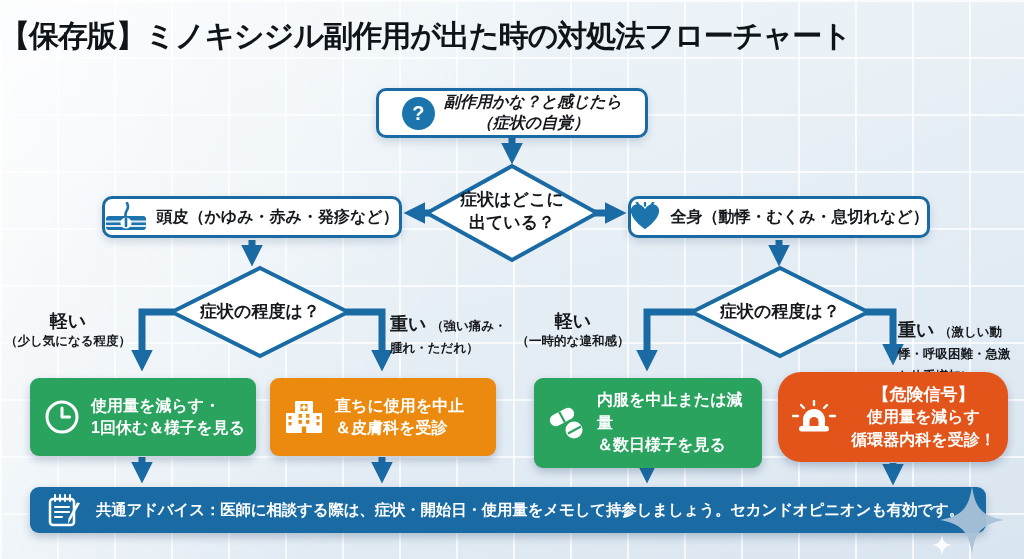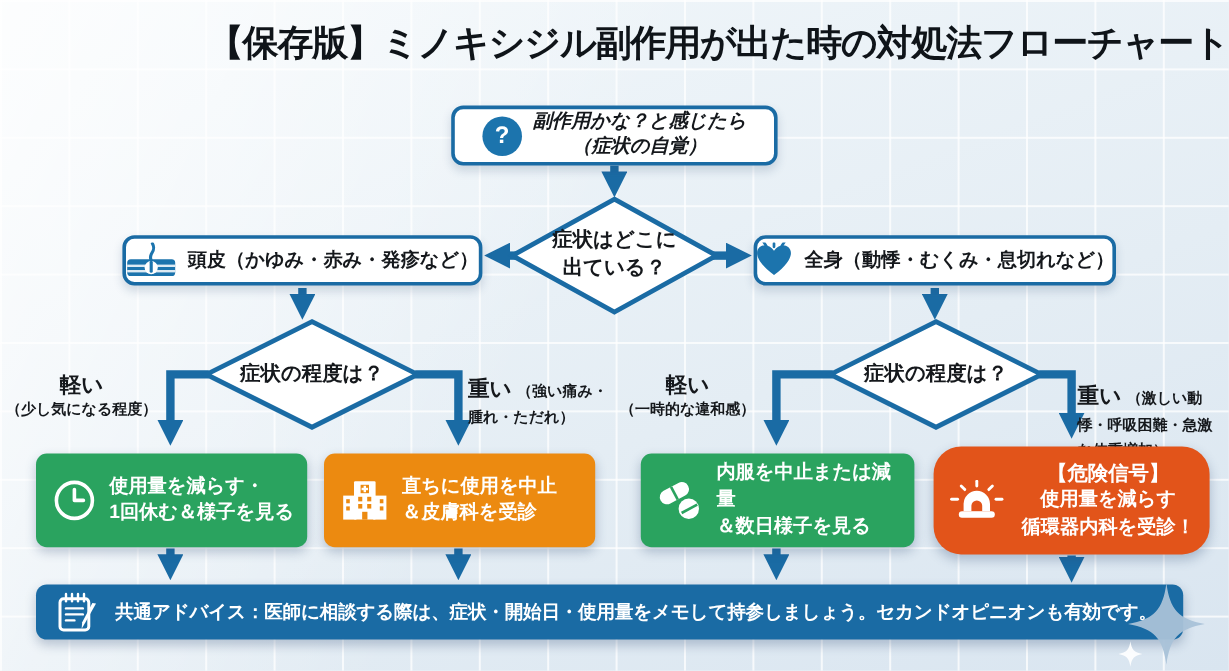--- a/index.html
+++ b/index.html
@@ -11,21 +11,21 @@
       linear-gradient(115deg, rgba(255,255,255,.8), rgba(255,255,255,0) 45%),
       linear-gradient(to right, rgba(255,255,255,.75) 2px, transparent 2px),
       linear-gradient(to bottom, rgba(255,255,255,.75) 2px, transparent 2px),
       linear-gradient(160deg,#f3f8fb 0%, #e4edf4 60%, #d9e5f0 100%);
     background-size:auto,57px 57px,57px 57px,auto;
   }
   .abs{position:absolute;}
   #connectors{position:absolute;left:0;top:0;z-index:1;}
   .layer{z-index:2;}
   #title{
-    left:0;right:0;top:16px;text-align:right;
+    left:0;right:0;top:16px;text-align:left;
     font-size:30px;font-weight:900;color:#0f1419;letter-spacing:-1px;
   }
   .node{
     background:#fff;border:3px solid var(--blue,#1a6ba4);border-radius:10px;
     display:flex;align-items:center;justify-content:center;gap:9px;
     box-shadow:0 4px 8px rgba(40,70,110,.18);box-sizing:border-box;
   }
   .node .ntext{font-weight:800;color:#15181c;}
   #start-box{left:376px;top:88px;width:272px;height:50px;}
   #start-box .ntext{font-size:16px;line-height:1.3;text-align:center;white-space:pre-line;font-style:italic;}
@@ -52,21 +52,21 @@
   #lbl-body-mild{left:506px;top:309px;width:134px;}
   #lbl-body-severe{left:898px;top:318px;width:122px;}
   .action{
     border-radius:9px;display:flex;align-items:center;gap:10px;
     padding:0 8px 0 13px;color:#fff;box-sizing:border-box;
     box-shadow:0 4px 9px rgba(40,70,110,.28);
   }
   .action .txt{font-size:16px;font-weight:800;line-height:1.4;white-space:pre-line;}
   #action-reduce{left:30px;top:378px;width:226px;height:78px;background:var(--green,#2aa35f);}
   #action-stop-derma{left:270px;top:378px;width:226px;height:78px;background:var(--orange,#ec8a10);}
-  #action-stop-oral{left:534px;top:378px;width:228px;height:78px;background:var(--green,#2aa35f);}
+  #action-stop-oral{left:534px;top:378px;width:228px;height:90px;background:var(--green,#2aa35f);}
   #action-emergency{left:778px;top:372px;width:230px;height:90px;background:var(--danger,#e2541a);border-radius:23px;}
   #action-emergency .txtcol{display:flex;flex-direction:column;align-items:center;flex:1;}
   #action-emergency .txt{text-align:center;}
   #action-emergency .heading{font-size:17px;font-weight:900;}
   #advice-bar{
     left:30px;top:487px;width:956px;height:46px;border-radius:9px;
     background:var(--blue,#1a6ba4);display:flex;align-items:center;gap:12px;
     padding:0 16px;box-sizing:border-box;box-shadow:0 4px 9px rgba(40,70,110,.28);z-index:3;
   }
   #advice-bar .txt{color:#fff;font-size:15.5px;font-weight:800;white-space:nowrap;letter-spacing:-0.2px;}

